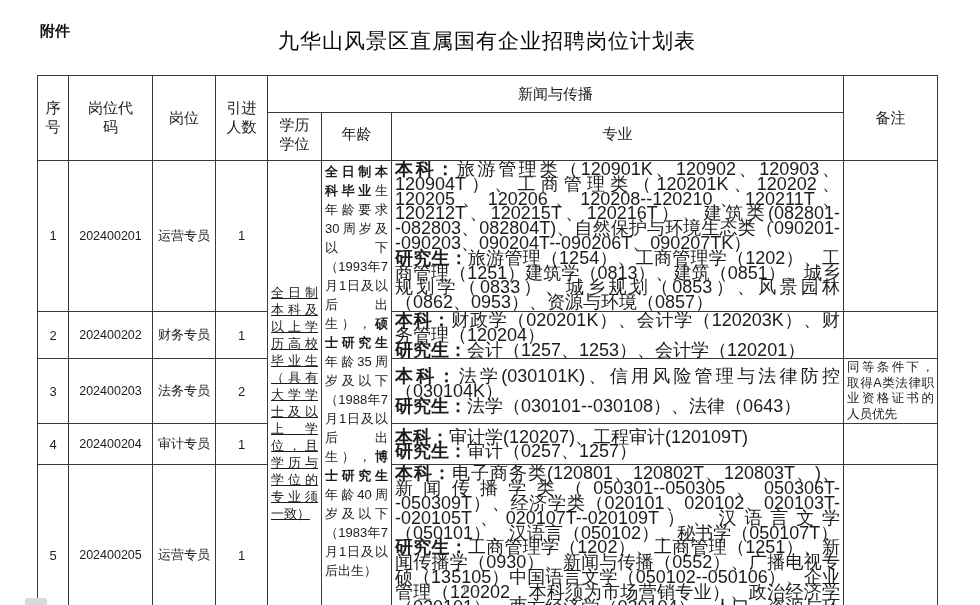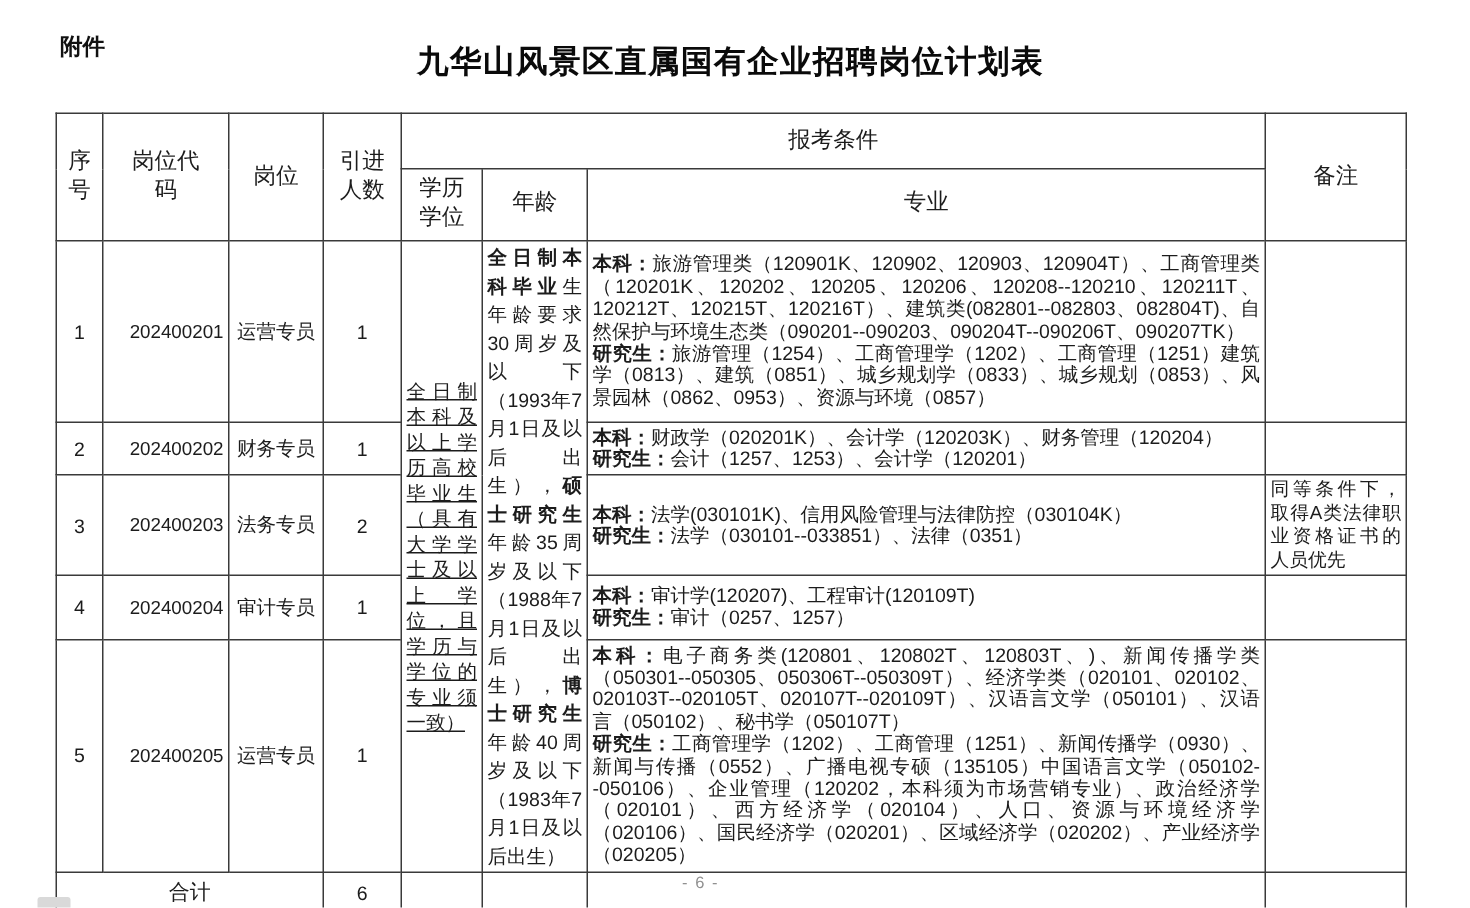--- a/index.html
+++ b/index.html
@@ -10,21 +10,21 @@
     color: #1c1c1c;
     position: relative;
     overflow: hidden;
   }
   .attachment {
     position: absolute; left: 40px; top: 6px;
     font-size: 15px; font-weight: bold; color: #111; margin-top: 16px;
   }
   .doc-title {
     position: absolute; left: 37px; top: 27px; width: 900px;
-    text-align: center; font-size: 21px; font-weight: bold; color: #0a0a0a;
+    text-align: center; font-size: 21px; font-weight: normal; color: #0a0a0a;
     letter-spacing: 1px;
   }
   table.plan {
     position: absolute; left: 37px; top: 75px;
     width: 900px;
     border-collapse: collapse; table-layout: fixed;
     background: #fff;
   }
   table.plan td, table.plan th {
     border: 1px solid #3a3a3a;
@@ -36,33 +36,33 @@
   tr.hrowA { height: 37px; }
   tr.hrowB { height: 48px; font-family: Liberation Mono, monospace; }
   tr.r1 { height: 118px; }
   tr.r2 { height: 34px; }
   tr.r3 { height: 64px; }
   tr.r4 { height: 41px; }
   tr.r5 { height: 129px; }
   tr.rtotal { height: 27px; }
   .hd { font-size: 15px; text-align: center; vertical-align: middle; white-space: pre-line; line-height: 1.25; }
   .c  { font-size: 13px; text-align: center; vertical-align: middle; }
-  .code { font-size: 12.5px; text-align: right; }
+  .code { font-size: 12.5px; }
   .degree {
     font-size: 13px; line-height: 17px;
     text-align: justify; text-justify: inter-character;
     vertical-align: middle; padding: 0 5px; text-decoration: underline;
   }
   .age {
     font-size: 13px; line-height: 19px;
     text-align: justify; text-justify: inter-character;
     vertical-align: top; padding: 4px 4px 2px 4px;
   }
   .major {
-    font-size: 13px; line-height: 14.8px;
+    font-size: 18px; line-height: 14.8px;
     text-align: justify; text-justify: inter-character;
     vertical-align: middle; padding: 1px 5px;
     white-space: pre-wrap;
   }
   .remark {
     font-size: 12.5px; line-height: 15.5px;
     text-align: justify; text-justify: inter-character;
     vertical-align: middle; padding: 2px 4px; margin-left: 44px;
   }
   .total-label { font-size: 14px; text-align: center; vertical-align: middle; }
@@ -97,21 +97,21 @@
   </colgroup>
   <tbody>
       <tr class="hrowA">
     <th class="hd" rowspan="2">序
 号</th>
     <th class="hd" rowspan="2">岗位代
 码</th>
     <th class="hd" rowspan="2">岗位</th>
     <th class="hd" rowspan="2">引进
 人数</th>
-    <th class="hd" colspan="3">报考条件</th>
+    <th class="hd" colspan="3">新闻与传播</th>
     <th class="hd" rowspan="2">备注</th>
   </tr>
   <tr class="hrowB">
     <th class="hd">学历
 学位</th>
     <th class="hd">年龄</th>
     <th class="hd">专业</th>
   </tr>
   <tr class="r1">
     <td class="c">1</td>
@@ -132,21 +132,21 @@
     <td class="major"><span class="b">本科：</span><span>财政学（020201K）、会计学（120203K）、财务管理（120204）
 </span><span class="b">研究生：</span><span>会计（1257、1253）、会计学（120201）</span></td>
     <td class="remark"></td>
   </tr>
   <tr class="r3">
     <td class="c">3</td>
     <td class="c code">202400203</td>
     <td class="c">法务专员</td>
     <td class="c">2</td>
     <td class="major"><span class="b">本科：</span><span>法学(030101K)、信用风险管理与法律防控（030104K）
-</span><span class="b">研究生：</span><span>法学（030101--033851）、法律（0351）</span></td>
+</span><span class="b">研究生：</span><span>法学（030101--030108）、法律（0643）</span></td>
     <td class="remark">同等条件下，取得A类法律职业资格证书的人员优先</td>
   </tr>
   <tr class="r4">
     <td class="c">4</td>
     <td class="c code">202400204</td>
     <td class="c">审计专员</td>
     <td class="c">1</td>
     <td class="major"><span class="b">本科：</span><span>审计学(120207)、工程审计(120109T)
 </span><span class="b">研究生：</span><span>审计（0257、1257）</span></td>
     <td class="remark"></td>

